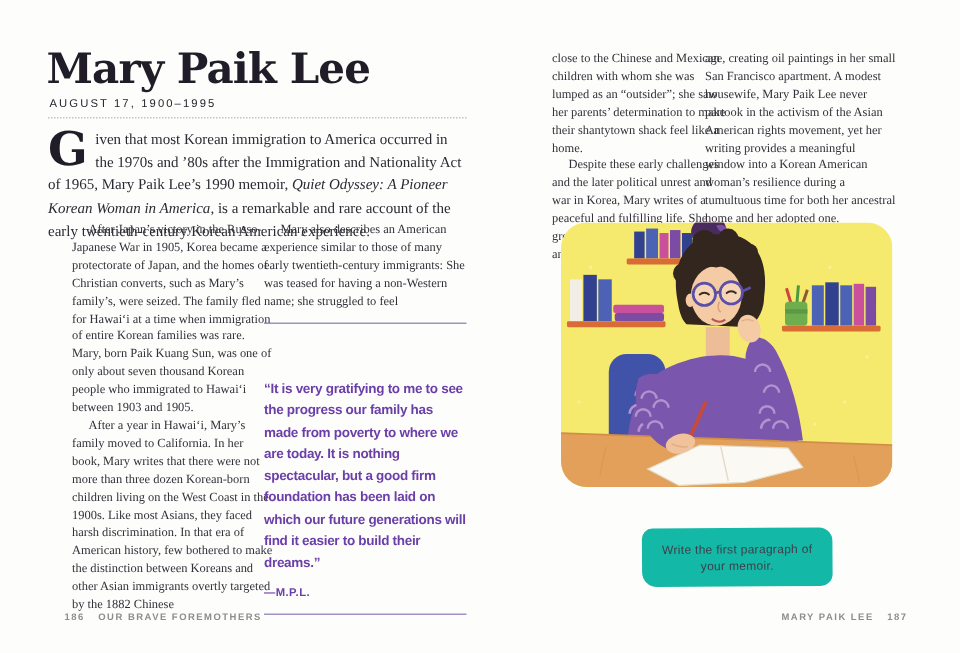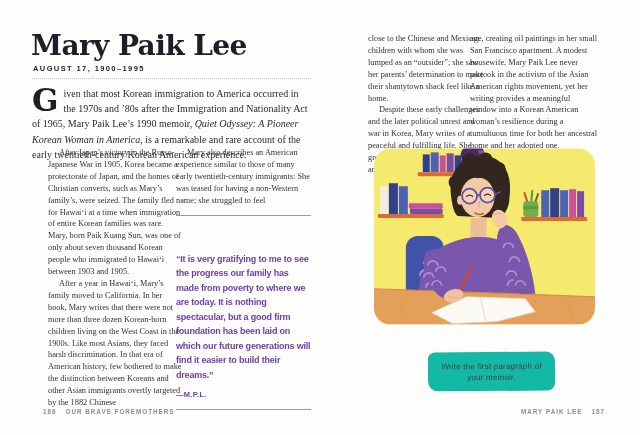--- a/index.html
+++ b/index.html
@@ -10,21 +10,21 @@
 
   
   .title {
     left:31px; top:29px;
     font-family:"DejaVu Serif", serif;
     font-weight:800; font-size:28px; letter-spacing:-0.6px; color:#201d28;
   }
   .dates {
     left:33px; top:64px;
     font-family:"Liberation Sans", sans-serif;
-    font-weight:bold; font-size:7.5px; letter-spacing:1.4px; color:#201d28;
+    font-weight:normal; font-size:7.5px; letter-spacing:1.4px; color:#201d28;
   }
   .dotted-rule {
     left:32px; top:78px; width:279px; height:0;
     border-top:1.5px dotted #c7c4c4;
   }
   .intro {
     left:32px; top:86px; width:280px;
     font-size:10px; line-height:15.2px; color:#2c2933;
   }
   .dropcap {

